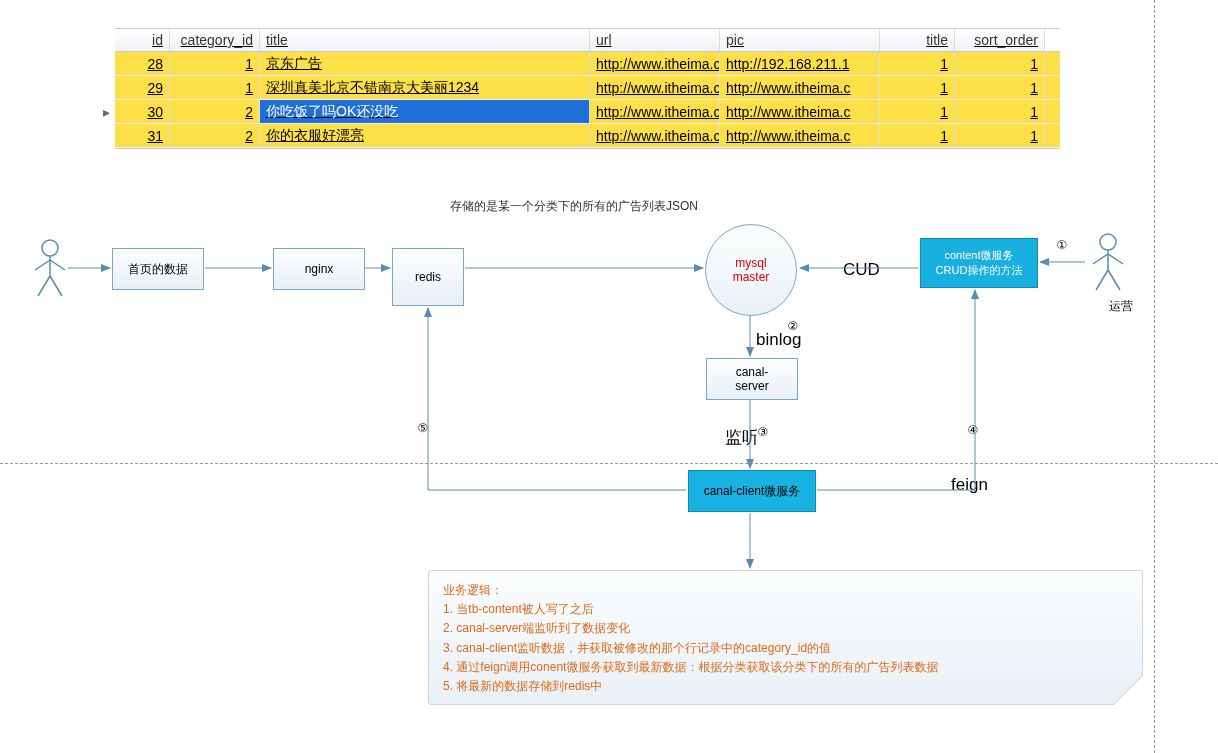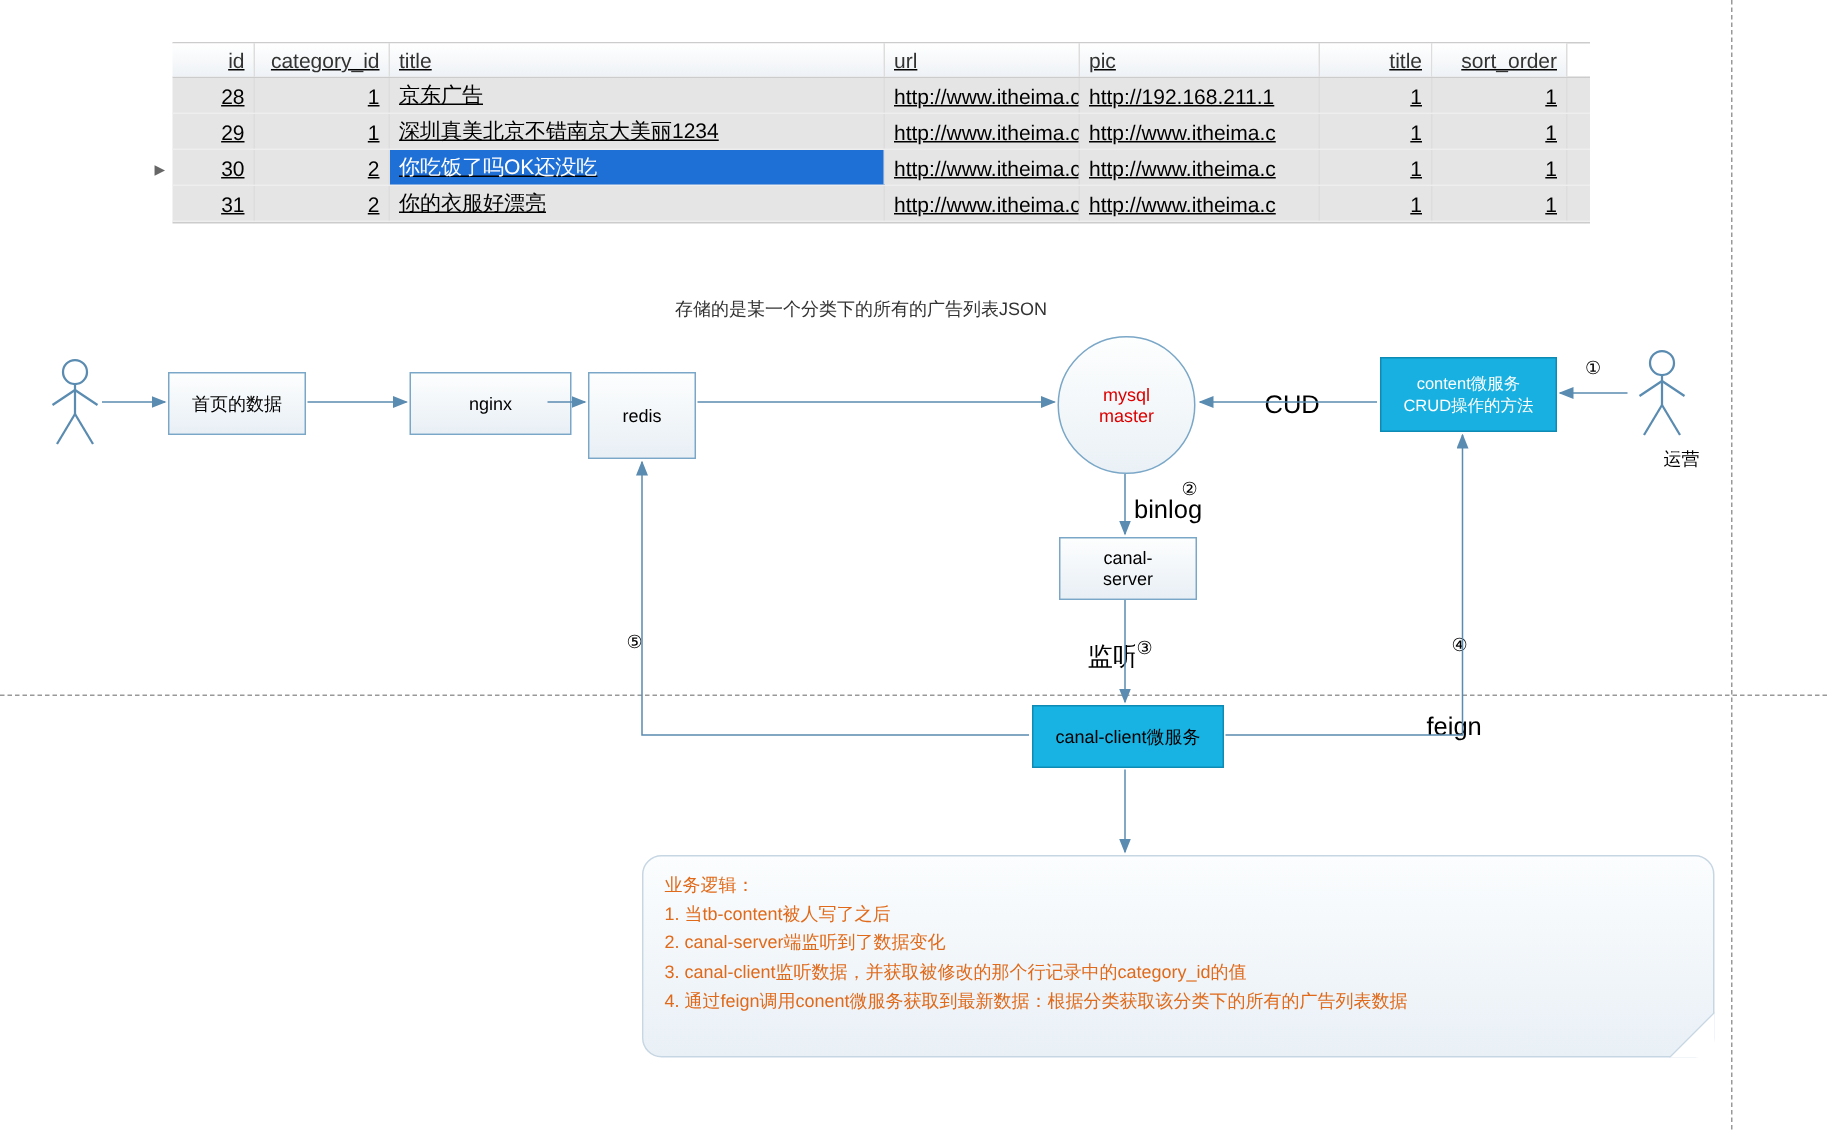--- a/index.html
+++ b/index.html
@@ -23,36 +23,36 @@
   .tbl-hdr { background:#fff; color:#333; border-top:1px solid #ccc; border-bottom:1px solid #ccc; }
   .tbl-hdr .c { background:linear-gradient(#fff,#eef2f6); }
   .c { padding:0 6px; border-right:1px solid #ddd; height:100%; display:flex; align-items:center; overflow:hidden; white-space:nowrap; }
   .c-id { width:55px; justify-content:flex-end; }
   .c-cat { width:90px; justify-content:flex-end; }
   .c-title { width:330px; }
   .c-url { width:130px; }
   .c-pic { width:160px; }
   .c-status { width:75px; justify-content:flex-end; }
   .c-sort { width:90px; justify-content:flex-end; }
-  .tbl-body .tbl-row { border-bottom:1px solid #eee; background:#e5e5e5; }
+  .tbl-body .tbl-row { border-bottom:1px solid #eee; background:#fde047; }
   .row-sel { position:absolute; left:-12px; color:#666; }
   .cell-sel { background:#1e6fd6; color:#fff; }
   .tbl-body { border-bottom:1px solid #ccc; }
 
   
   .node { position:absolute; border:1px solid #7aa7c7; background:linear-gradient(#fdfefe,#e8eff5); display:flex; align-items:center; justify-content:center; text-align:center; padding:12px; font-size:12px; }
   .node-blue { background:#17b0e0; border-color:#0e8bb5; color:#fff; font-size:12px; }
   .node-cyan { background:#18b3e3; border-color:#0e8bb5; color:#000; }
   .circle { position:absolute; border:1px solid #7aa7c7; border-radius:50%; background:linear-gradient(#fdfefe,#eaf1f6); display:flex; align-items:center; justify-content:center; text-align:center; color:#d00; font-size:12px; }
 
   .actor { position:absolute; width:40px; height:60px; }
   .actor svg { width:100%; height:100%; }
   .actor-label { position:absolute; font-size:12px; text-align:right; width:50px; }
 
-  .note { position:absolute; border:1px solid #c7d6e3; background:linear-gradient(#fbfdfe,#e9f0f6); padding:10px 14px; color:#e06a1a; font-size:12px; line-height:1.6; border-radius:13px; }
+  .note { position:absolute; border:1px solid #c7d6e3; background:linear-gradient(#fbfdfe,#e9f0f6); padding:10px 14px; color:#e06a1a; font-size:12px; line-height:1.6; border-radius:3px; }
   .note::after { content:""; position:absolute; right:-1px; bottom:-1px; width:30px; height:30px; background:linear-gradient(135deg,transparent 48%, #c7d6e3 50%, #fff 52%); }
 
   .caption { position:absolute; font-size:12px; color:#333; }
 
   
   svg.overlay { position:absolute; top:0; left:0; width:1218px; height:753px; pointer-events:none; }
 
   .stepnum { position:absolute; font-size:12px; border:1px solid #555; border-radius:50%; width:14px; height:14px; line-height:12px; text-align:center; background:#fff; }
   .lbl { position:absolute; font-size:17px; }
 </style>
@@ -122,21 +122,21 @@
       <line x1="20" y1="22" x2="5" y2="32" stroke="#5a8bb0" stroke-width="1.5"></line>
       <line x1="20" y1="22" x2="35" y2="32" stroke="#5a8bb0" stroke-width="1.5"></line>
       <line x1="20" y1="38" x2="8" y2="58" stroke="#5a8bb0" stroke-width="1.5"></line>
       <line x1="20" y1="38" x2="32" y2="58" stroke="#5a8bb0" stroke-width="1.5"></line>
     </svg>
 </div>
 
 <div class="node" style="top:248px; left:112px; width:92px; height:42px">
     <span>首页的数据</span>
   </div>
-<div class="node" style="top:248px; left:273px; width:108px; height:42px">
+<div class="node" style="top:248px; left:273px; width:92px; height:42px">
     <span>nginx</span>
   </div>
 <div class="node" style="top:248px; left:392px; width:72px; height:58px">
     <span>redis</span>
   </div>
 <div class="circle" style="top:224px; left:705px; width:92px; height:92px; white-space:pre-line"><span>mysql
 master</span></div>
 <div class="node node-blue" style="top:238px; left:920px; width:118px; height:50px; white-space:pre-line; font-size:11px"><span>content微服务
 CRUD操作的方法</span></div>
 
@@ -169,20 +169,21 @@
 <div class="stepnum" style="top:426px; left:756px; border:none">③</div>
 <div class="stepnum" style="top:424px; left:966px; border:none">④</div>
 <div class="stepnum" style="top:422px; left:416px; border:none">⑤</div>
 
 <div class="note" style="top:570px; left:428px; width:715px; height:135px">
   <div>业务逻辑：</div>
   <div>1. 当tb-content被人写了之后</div>
   <div>2. canal-server端监听到了数据变化</div>
   <div>3. canal-client监听数据，并获取被修改的那个行记录中的category_id的值</div>
   <div>4. 通过feign调用conent微服务获取到最新数据：根据分类获取该分类下的所有的广告列表数据</div>
+  <div>5. 将最新的数据存储到redis中</div>
 </div>
 
 <svg class="overlay">
   <defs>
     <marker id="ah" markerWidth="10" markerHeight="8" refX="9" refY="4" orient="auto">
       <path d="M0,0 L10,4 L0,8 Z" fill="#5a8bb0"></path>
     </marker>
   </defs>
 
   <line x1="68" y1="268" x2="110" y2="268" stroke="#5a8bb0" marker-end="url(#ah)"></line>

